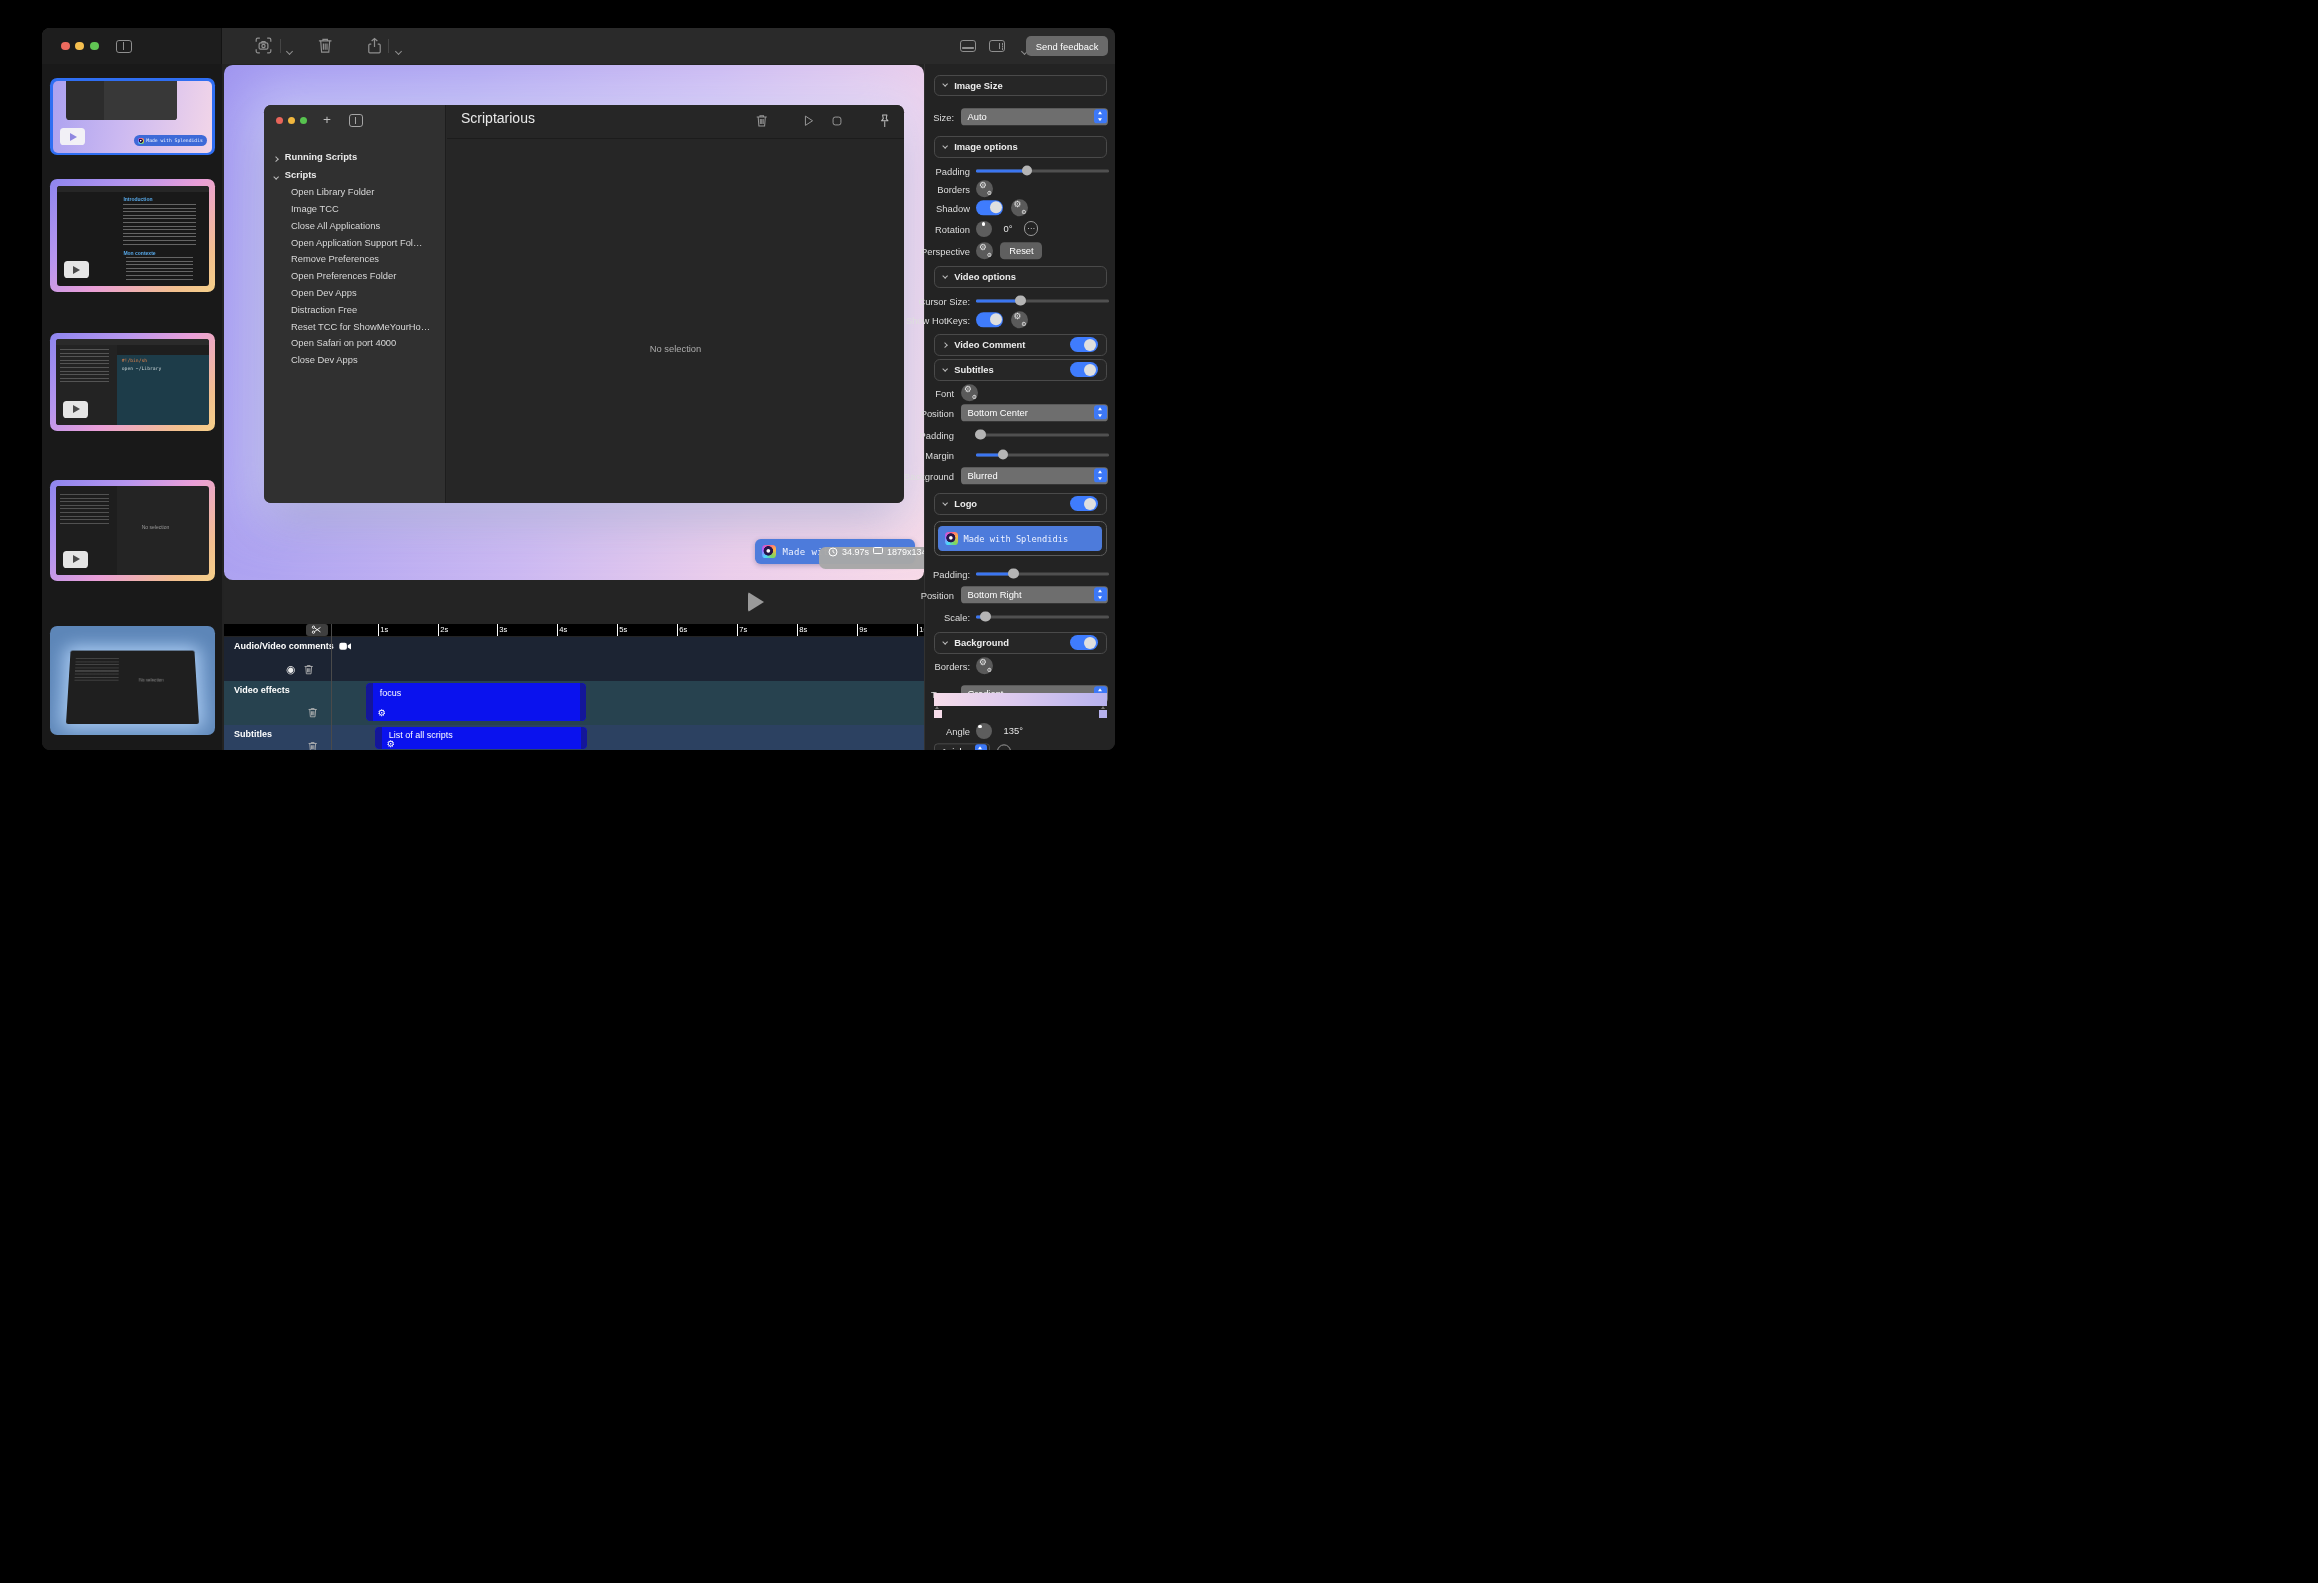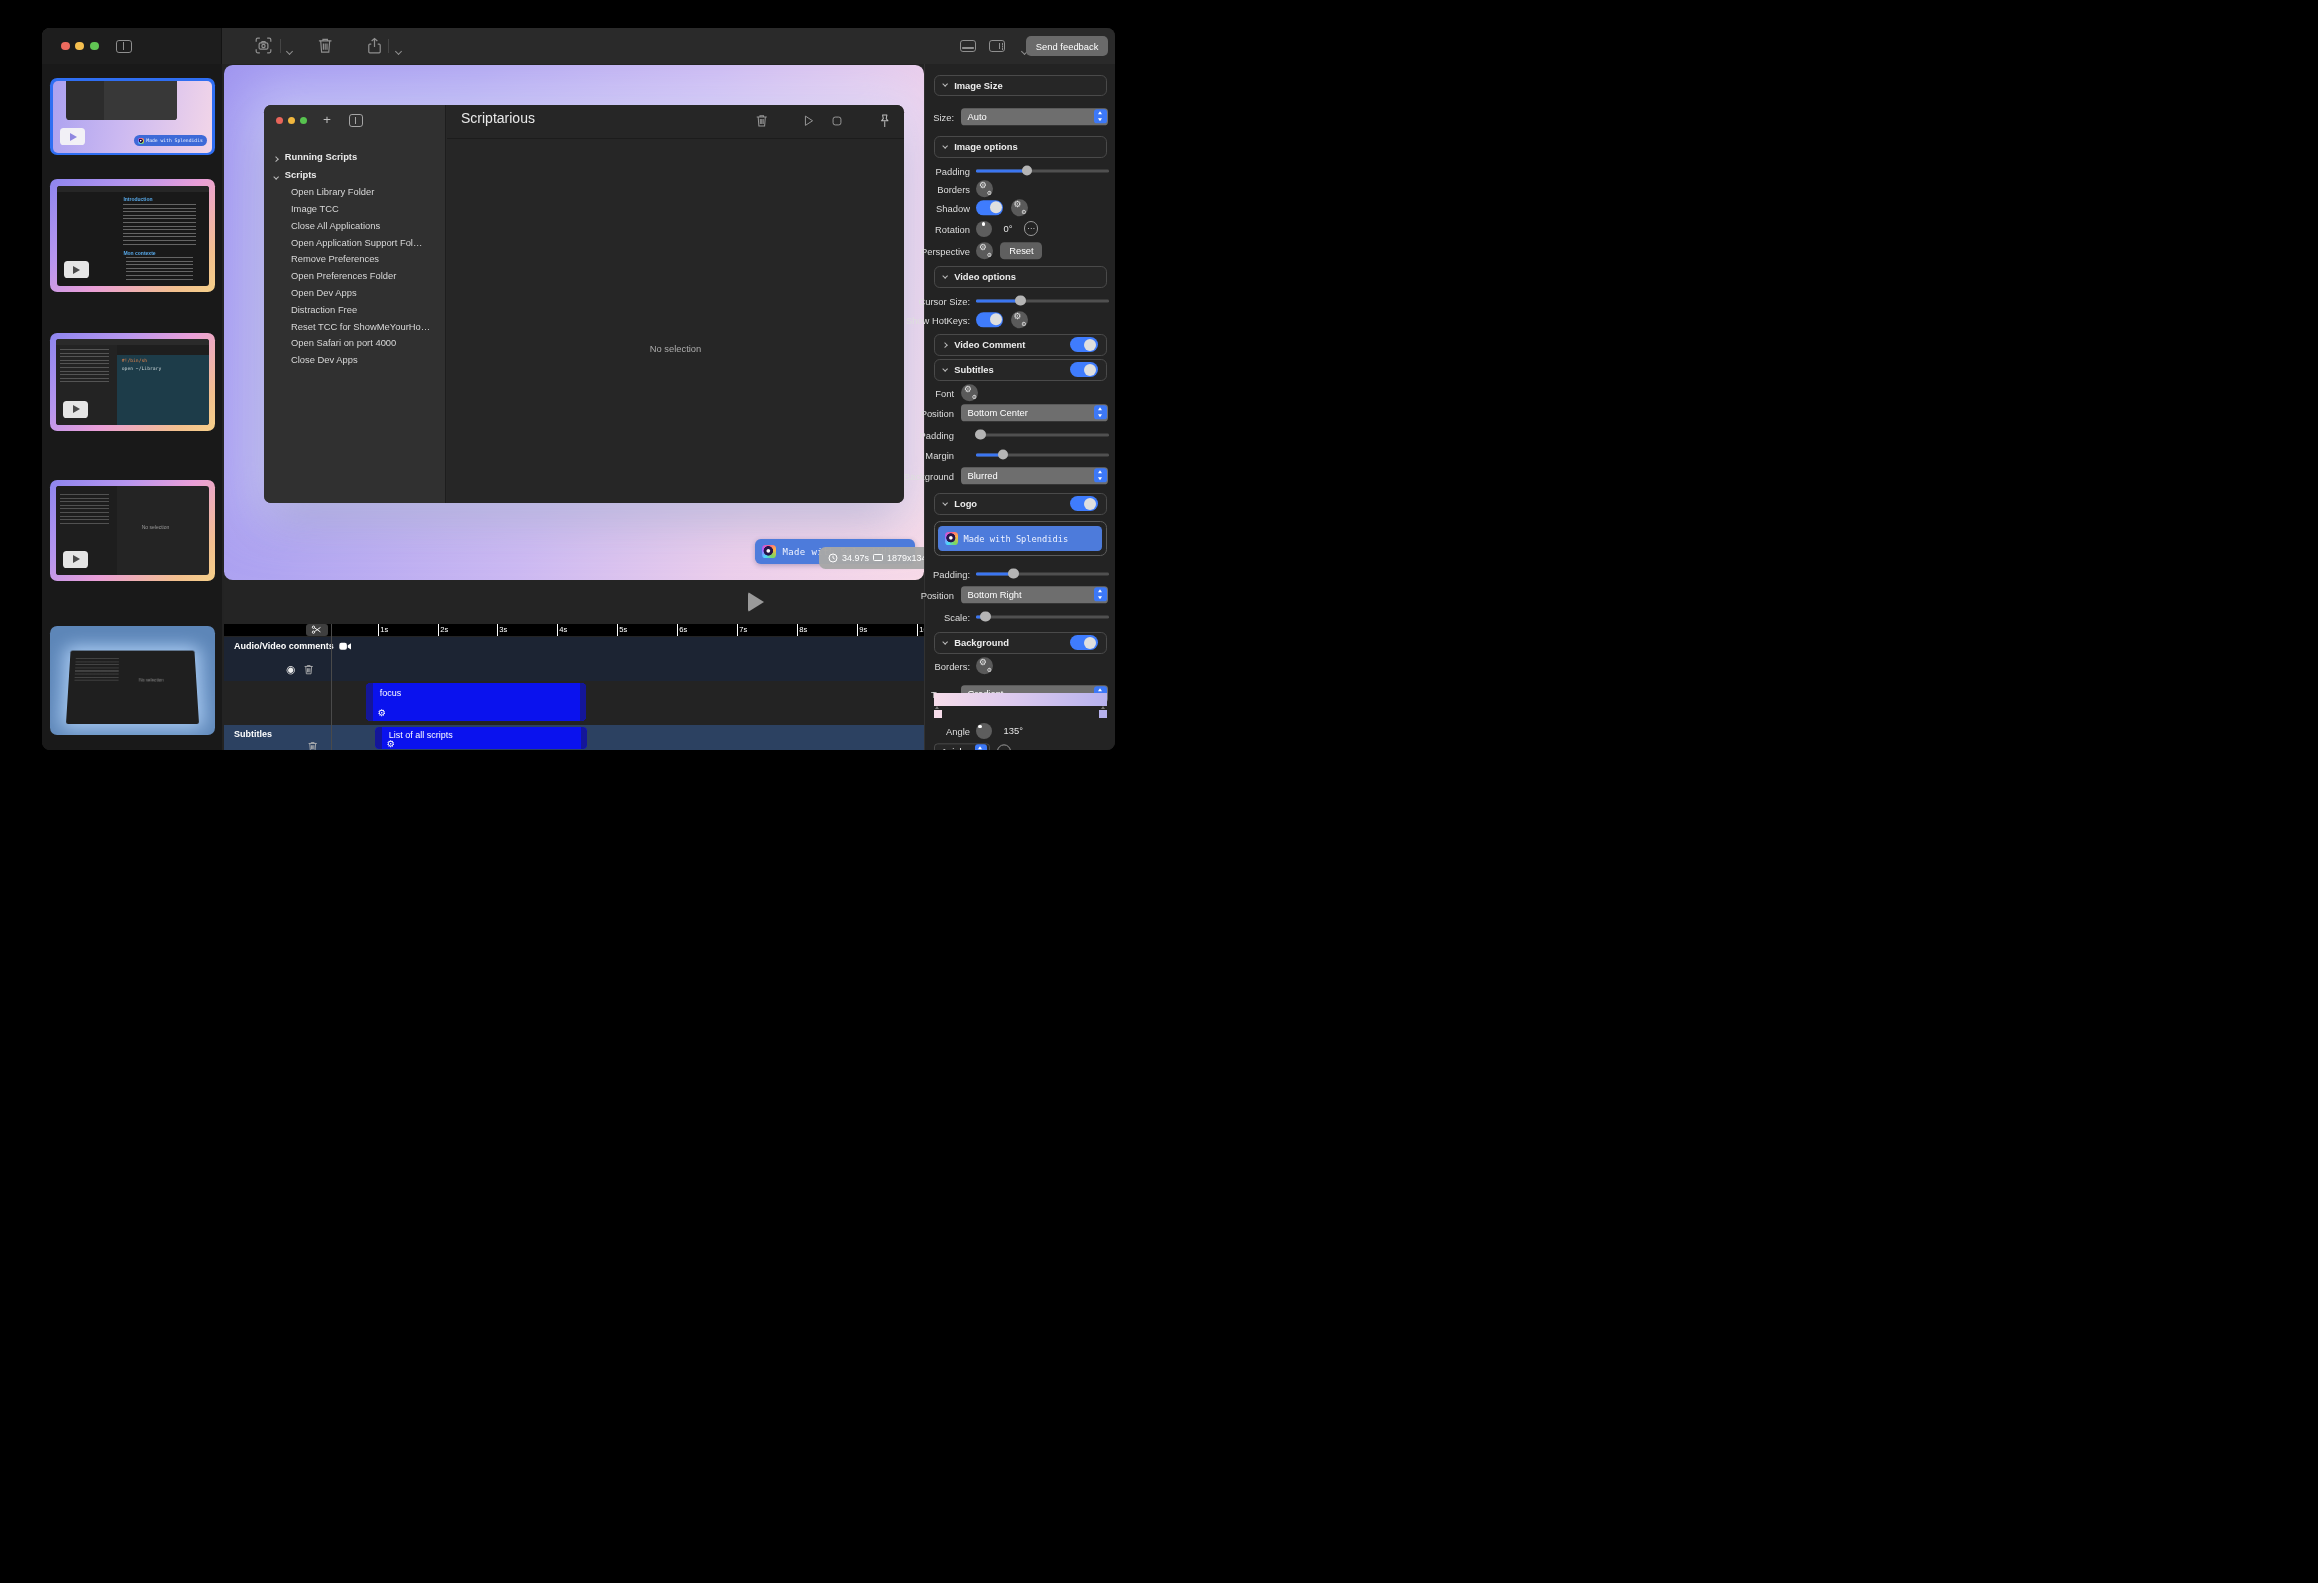--- a/index.html
+++ b/index.html
@@ -54,21 +54,21 @@
   .iticon{position:absolute;top:9.4px;color:#969696}
   .slist{position:absolute;left:0;top:42px;width:182px}
   .sgroup{display:flex;align-items:flex-end;gap:6.5px;padding:3.6px 10px;font-size:9.4px;font-weight:700;color:#eaeaea}
   .sitem{padding:2.9px 7.2px 2.9px 27px;font-size:9.4px;color:#d8d8d8;white-space:nowrap;overflow:hidden}
   .chd{display:inline-block;width:4.3px;height:4.3px;border-right:1.1px solid #bdbdbd;border-bottom:1.1px solid #bdbdbd;transform:rotate(45deg);margin-top:-2.2px;flex:none}
   .chr{display:inline-block;width:4.3px;height:4.3px;border-right:1.1px solid #bdbdbd;border-bottom:1.1px solid #bdbdbd;transform:rotate(-45deg);flex:none}
   .noselect{position:absolute;left:183px;right:0;top:238px;text-align:center;color:#ababab;font-size:9.4px}
 
   .logopill{position:absolute;left:531px;top:474px;width:160px;height:25px;background:#4d7bdb;border-radius:5.8px;display:flex;align-items:center;gap:6.5px;padding:0 7.2px;z-index:3;box-shadow:0 1.4px 5.8px rgba(40,40,90,.3)}
   .logopill .ltext{font-family:"DejaVu Sans Mono",monospace;font-size:9px;color:#eef2ff;white-space:nowrap;letter-spacing:0.4px}
-  .sizebadge{position:absolute;left:595px;top:482px;height:21.7px;background:rgba(167,167,167,.97);border-radius:6.5px;display:flex;align-items:center;gap:4.3px;padding:0 8.7px;z-index:4;color:#fff;font-size:9px;white-space:nowrap}
+  .sizebadge{position:absolute;left:595px;top:482px;height:21.7px;background:rgba(167,167,167,.97);border-radius:6.5px;display:flex;gap:4.3px;padding:0 8.7px;z-index:4;color:#fff;font-size:9px;white-space:nowrap}
   .frameico{display:inline-block;width:9.4px;height:7.2px;border:1.2px solid #fff;border-radius:1.4px}
 
   
   .playbar{position:absolute;left:182px;top:552px;width:700px;height:45px;background:#242424}
   .playtri{position:absolute;left:524px;top:12.3px;width:0;height:0;border-left:16px solid #9a9a9a;border-top:10px solid transparent;border-bottom:10px solid transparent;border-radius:2.2px}
 
   
   .ruler{position:absolute;left:182px;top:596px;width:700px;height:12.3px;background:#000}
   .tick{position:absolute;top:596px;width:0.7px;height:12.3px;background:#fff;z-index:6}
   .tick span{position:absolute;left:2.2px;top:0.7px;font-size:7.6px;font-weight:400;color:#fff;white-space:nowrap}
@@ -315,20 +315,34 @@
       <svg width="9.4" height="10.8" viewBox="0 0 16 18">
             <g stroke="#b9b9b9" stroke-width="1.4" fill="none">
               <path d="M1 4h14M5.5 4V2.5h5V4"></path>
               <path d="M3 4l1 12.5h8L13 4"></path>
               <path d="M6 7v7M8 7v7M10 7v7"></path>
             </g>
           </svg>
     </div>
   </div>
 
+  <div class="trk trk2">
+    <div class="tname">
+          <span>Video effects</span>
+        </div>
+    <div class="ticonrow" style="left:84px;top:26px">
+      <svg width="9.4" height="10.8" viewBox="0 0 16 18">
+            <g stroke="#b9b9b9" stroke-width="1.4" fill="none">
+              <path d="M1 4h14M5.5 4V2.5h5V4"></path>
+              <path d="M3 4l1 12.5h8L13 4"></path>
+              <path d="M6 7v7M8 7v7M10 7v7"></path>
+            </g>
+          </svg>
+    </div>
+  </div>
 
   <div class="trk trk3">
     <div class="tname">
           <span>Subtitles</span>
         </div>
     <div class="ticonrow" style="left:84px;top:16px">
       <svg width="9.4" height="10.8" viewBox="0 0 16 18">
             <g stroke="#b9b9b9" stroke-width="1.4" fill="none">
               <path d="M1 4h14M5.5 4V2.5h5V4"></path>
               <path d="M3 4l1 12.5h8L13 4"></path>

